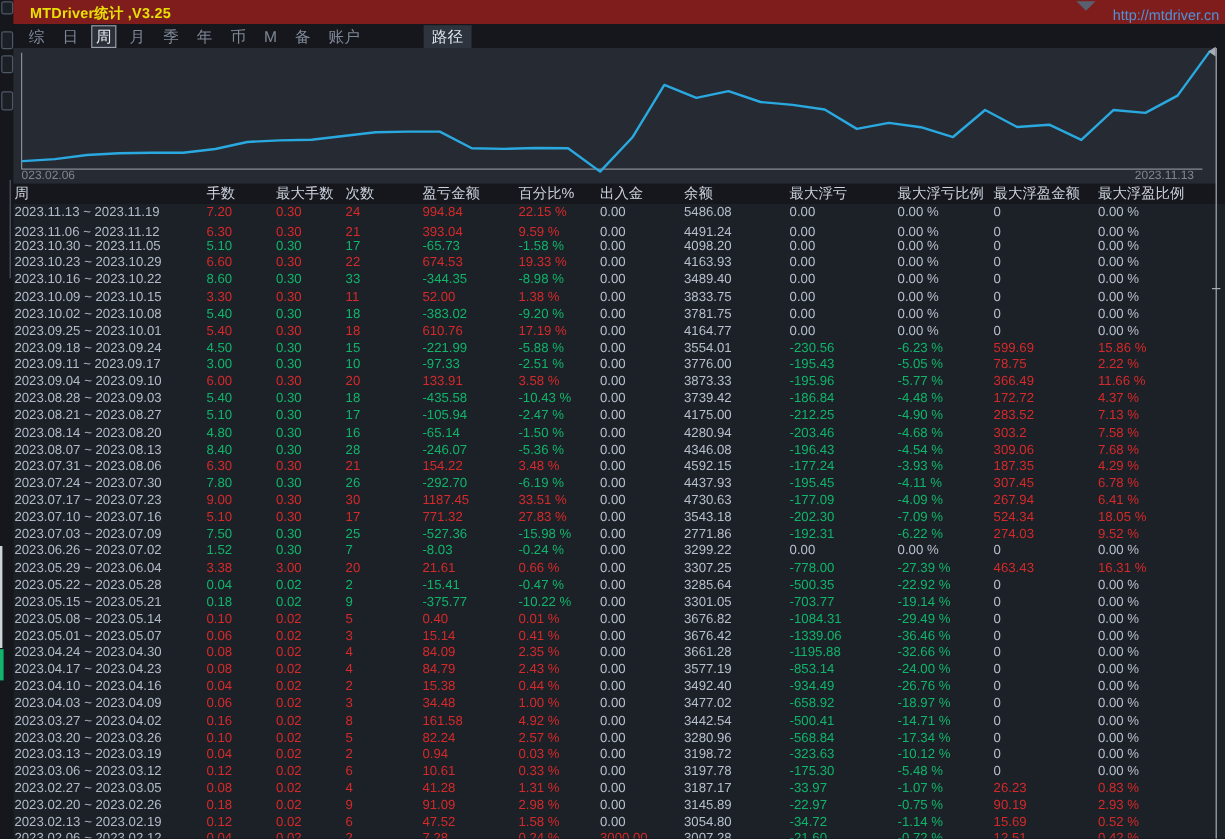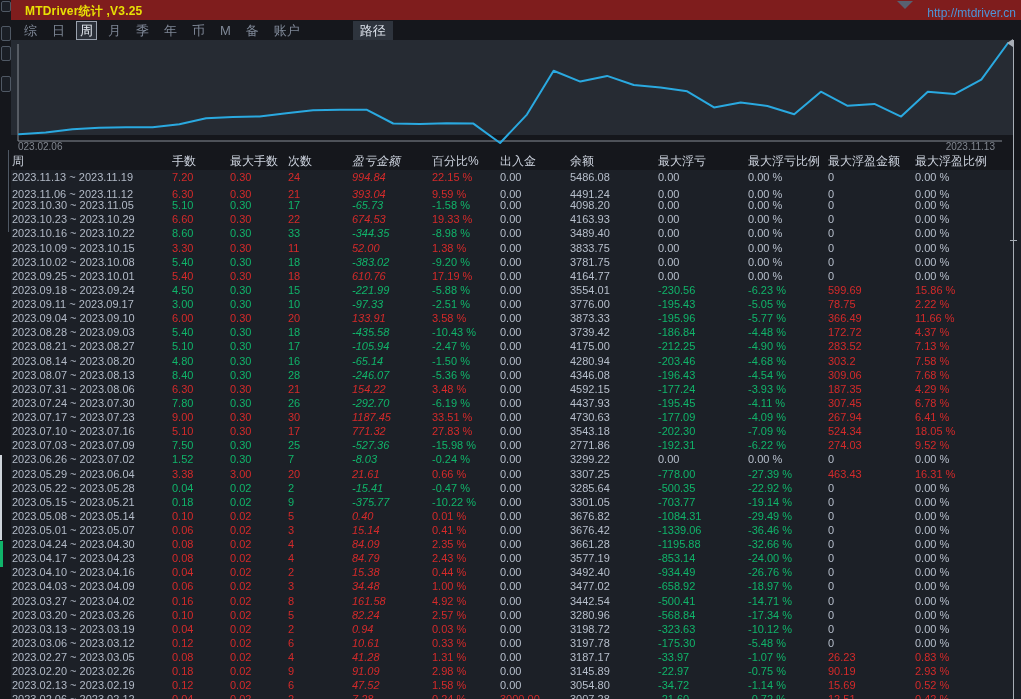--- a/index.html
+++ b/index.html
@@ -25,36 +25,36 @@
   .collapse-arrow{position:absolute;right:108px;top:1px;width:0;height:0;
     border-left:8px solid transparent;border-right:8px solid transparent;border-top:8px solid #596070;}
   
   .menubar{position:absolute;left:11px;top:20px;right:0;height:20px;background:#15171c;display:flex;align-items:center;}
   .menu-items{display:flex;column-gap:9px;margin-left:10px;align-items:center;}
   .menu-item{font-size:13px;color:#7e8796;padding:1px 3px;line-height:15px;cursor:default;white-space:nowrap;}
   .menu-item.active{color:#e6ebf2;background:#2a2f38;outline:1px solid #9aa2ae;}
   .path-btn{margin-left:50px;font-size:13px;color:#dfe5ee;background:#2e343d;border:none;
     padding:2px 7px;line-height:15px;font-family:inherit;}
   
-  .chart{position:absolute;left:11px;top:40px;width:1003px;height:95px;background:#262b33;}
+  .chart{position:absolute;left:11px;top:40px;width:1003px;height:113px;background:#262b33;}
   .chart svg{position:absolute;left:0;top:0;}
   .axis-label{position:absolute;font-size:10px;color:#80868f;top:101px;}
   .axis-label.left{left:7px;}
   .axis-label.right{right:19px;}
   
   .thead{position:absolute;left:11px;top:153px;right:0;height:17px;}
   .hcell{position:absolute;top:0;font-size:12px;color:#ccd2dd;white-space:nowrap;}
   .tbody{position:absolute;left:11px;top:170px;right:0;bottom:0;overflow:hidden;background:#1c2027;}
   .trow{position:absolute;left:0;width:100%;height:14px;}
   .cell{position:absolute;top:0;font-size:11px;line-height:14px;white-space:nowrap;}
   .c-red{color:var(--red);} .c-green{color:var(--green);} .c-plain{color:var(--plain);}
   .c-date{color:#b2bac7;}
   
   .col0{left:1px;} .col1{left:161px;} .col2{left:219px;} .col3{left:277px;}
-  .col4{left:341px;font-style:italic;} .col5{left:421px;} .col6{left:489px;} .col7{left:559px;text-align:right;}
+  .col4{left:341px;} .col5{left:421px;} .col6{left:489px;} .col7{left:559px;text-align:right;}
   .col8{left:647px;} .col9{left:737px;} .col10{left:817px;} .col11{left:904px;}
   
   .scrollbar{position:absolute;left:1013px;top:40px;width:1px;height:659px;background:#a7adb5;z-index:6;}
   .scroll-arrow{position:absolute;left:1007px;top:39px;width:0;height:0;z-index:7;
     border-top:4px solid transparent;border-bottom:4px solid transparent;border-right:6px solid #a7adb5;}
   .scroll-tick{position:absolute;left:1010px;top:240px;width:7px;height:1px;background:#a7adb5;z-index:7;}
 </style>
 </head>
 <body>
 

